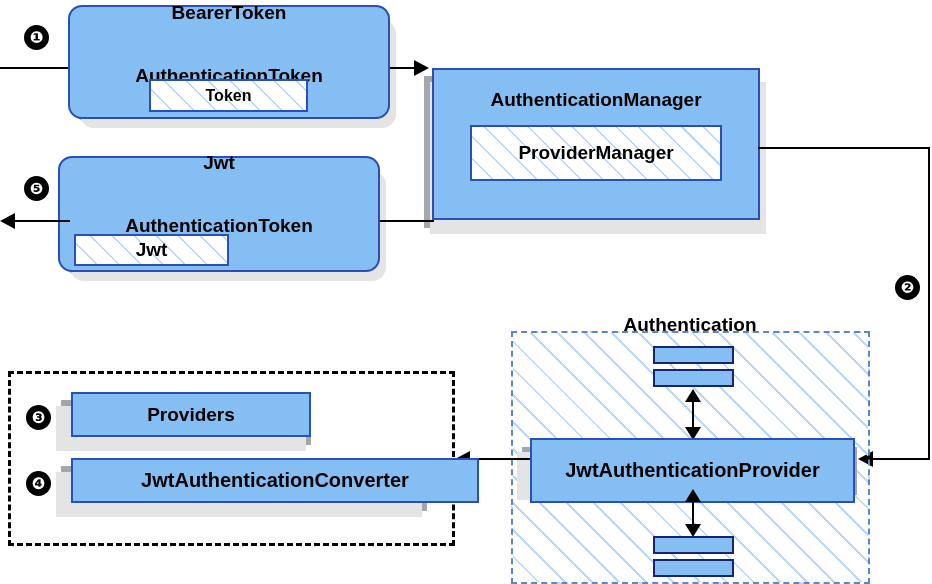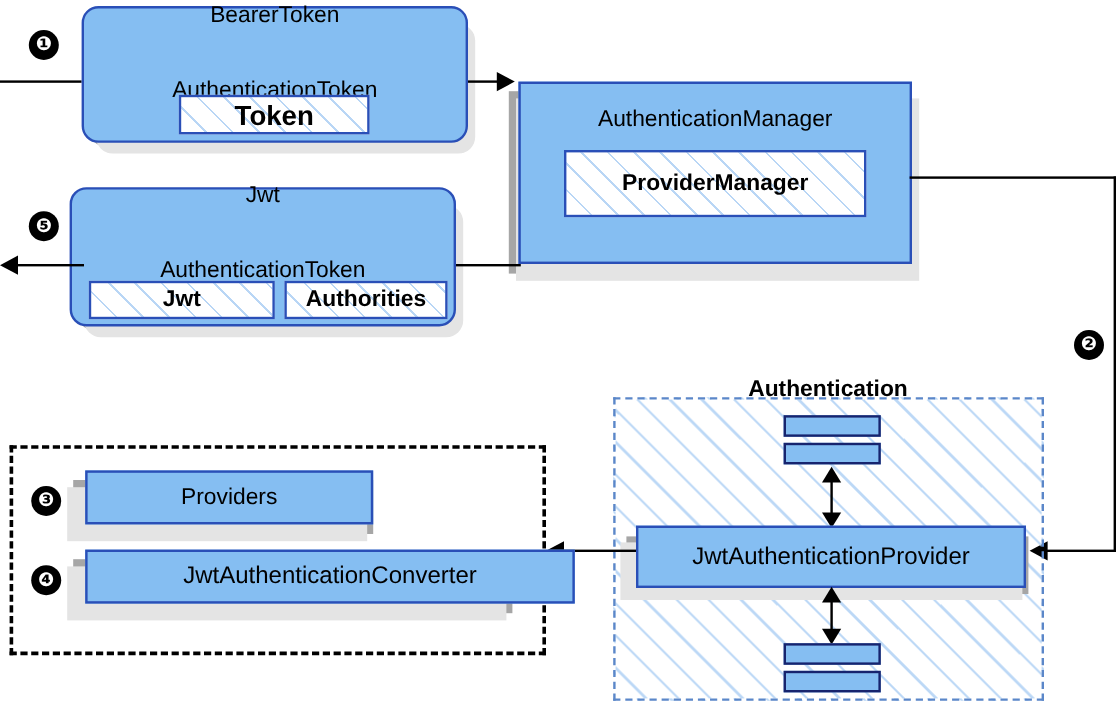--- a/index.html
+++ b/index.html
@@ -2,21 +2,21 @@
 <html><head>
 <meta charset="utf-8">
 <style>
   html,body{margin:0;padding:0;background:#ffffff;}
   body{width:932px;height:584px;position:relative;overflow:hidden;
        font-family:"Liberation Sans","DejaVu Sans",sans-serif;}
   #stage{position:absolute;left:0;top:0;width:932px;height:584px;}
 
   
   .node{position:absolute;box-sizing:border-box;background:#85bef2;
-        border:2px solid #2a4fb7;color:#000;font-weight:normal;
+        border:2px solid #2a4fb7;color:#000;font-weight:bold;
         display:flex;flex-direction:column;align-items:center;justify-content:center;
         text-align:center;line-height:1.12;gap:41px;}
   .node.round{border-radius:14px;}
   .shadow{position:absolute;background:#a6a6a6;}
   .shadow2{position:absolute;background:#e4e4e4;}
 
   .hatchbox{position:absolute;box-sizing:border-box;background:#ffffff;
         border:2px solid #2a4fb7;color:#000;font-weight:bold;
         display:flex;align-items:center;justify-content:center;text-align:center;
         background-image:repeating-linear-gradient(45deg,
@@ -57,21 +57,21 @@
 
   <div class="line hline" style="left:0px;top:67px;width:68px;"></div>
   <div class="bullet" style="left:24px;top:25px;">❶</div>
 
   <div class="shadow" style="left:74px;top:14px;width:316px;height:108px;border-radius:14px;"></div>
   <div class="shadow2" style="left:80px;top:20px;width:316px;height:108px;border-radius:14px;"></div>
   <div class="node round" style="left:68px;top:5px;width:322px;height:114px;font-size:19px;padding-bottom:36px;">
     <span>BearerToken</span>
     <span>AuthenticationToken</span>
   </div>
-  <div class="hatchbox" style="left:149px;top:79px;width:159px;height:33px;font-size:23px;align-items:flex-end;">
+  <div class="hatchbox" style="left:149px;top:79px;width:159px;height:33px;font-size:16px;">
     <span>Token</span>
   </div>
 
   <div class="line hline" style="left:390px;top:67px;width:28px;"></div>
   <div class="arrow arr-right" style="left:414px;top:60px;"></div>
 
   <div class="shadow" style="left:424px;top:76px;width:336px;height:152px;"></div>
   <div class="shadow2" style="left:430px;top:82px;width:336px;height:152px;"></div>
   <div class="node" style="left:432px;top:68px;width:328px;height:152px;font-size:19px;justify-content:flex-start;padding-top:19px;">
     <span>AuthenticationManager</span>
@@ -81,23 +81,20 @@
   </div>
 
   <div class="shadow" style="left:64px;top:165px;width:316px;height:110px;border-radius:14px;"></div>
   <div class="shadow2" style="left:70px;top:171px;width:316px;height:110px;border-radius:14px;"></div>
   <div class="node round" style="left:58px;top:156px;width:322px;height:116px;font-size:19px;padding-bottom:40px;">
     <span>Jwt</span>
     <span>AuthenticationToken</span>
   </div>
   <div class="hatchbox" style="left:74px;top:234px;width:155px;height:32px;font-size:19px;">
     <span>Jwt</span>
-  </div>
-  <div class="hatchbox" style="left:237px;top:234px;width:136px;height:32px;font-size:19px;">
-    <span>Authorities</span>
   </div>
 
   <div class="bullet" style="left:24px;top:176px;">❺</div>
   <div class="line hline" style="left:12px;top:220px;width:58px;"></div>
   <div class="arrow arr-left" style="left:0px;top:213px;"></div>
 
   <div class="line hline" style="left:380px;top:220px;width:54px;"></div>
 
   <div class="line hline" style="left:758px;top:147px;width:172px;"></div>
   <div class="line vline" style="left:928px;top:147px;height:312px;"></div>
@@ -113,21 +110,21 @@
 
   <div class="smallbar" style="left:653px;top:346px;width:81px;height:18px;"></div>
   <div class="smallbar" style="left:653px;top:369px;width:81px;height:18px;"></div>
 
   <div class="line vline" style="left:692px;top:392px;height:44px;"></div>
   <div class="arrow arr-up" style="left:685px;top:389px;"></div>
   <div class="arrow arr-down" style="left:685px;top:427px;"></div>
 
   <div class="shadow" style="left:522px;top:447px;width:335px;height:48px;"></div>
   <div class="shadow2" style="left:517px;top:452px;width:335px;height:48px;"></div>
-  <div class="node" style="left:530px;top:438px;width:325px;height:52px;font-size:20px;">
+  <div class="node" style="left:530px;top:438px;width:325px;height:65px;font-size:20px;">
     <span>JwtAuthenticationProvider</span>
   </div>
 
   <div class="line vline" style="left:692px;top:492px;height:42px;"></div>
   <div class="arrow arr-up" style="left:685px;top:489px;"></div>
   <div class="arrow arr-down" style="left:685px;top:524px;"></div>
 
   <div class="smallbar" style="left:653px;top:536px;width:81px;height:18px;"></div>
   <div class="smallbar" style="left:653px;top:559px;width:81px;height:18px;"></div>
 

